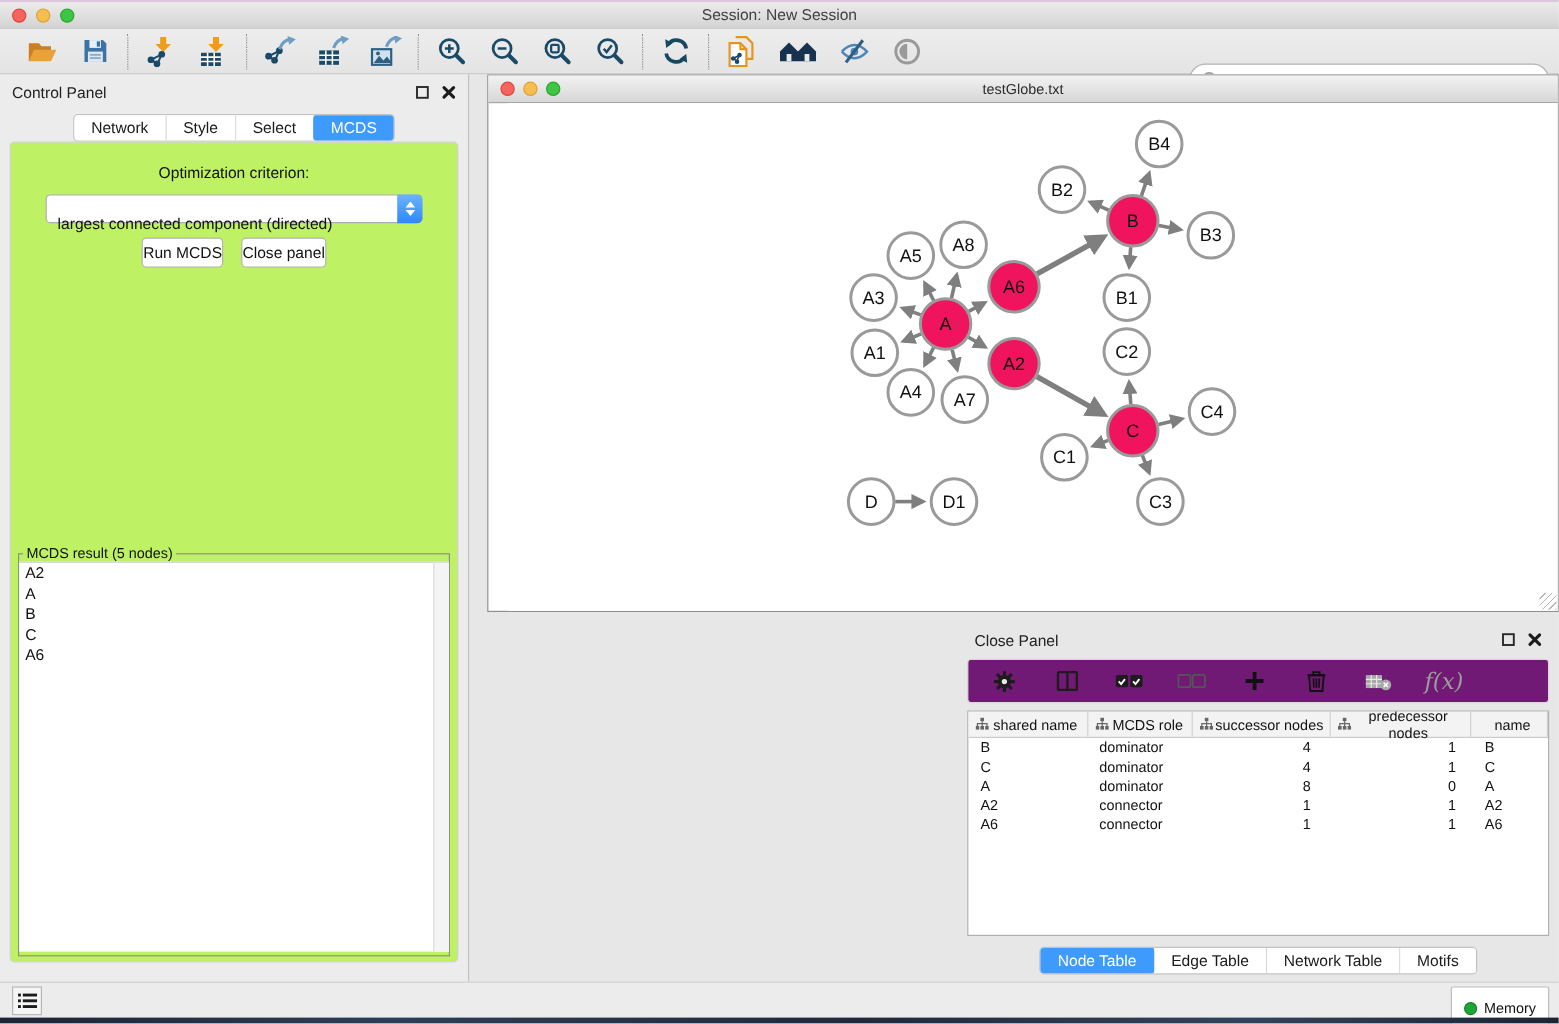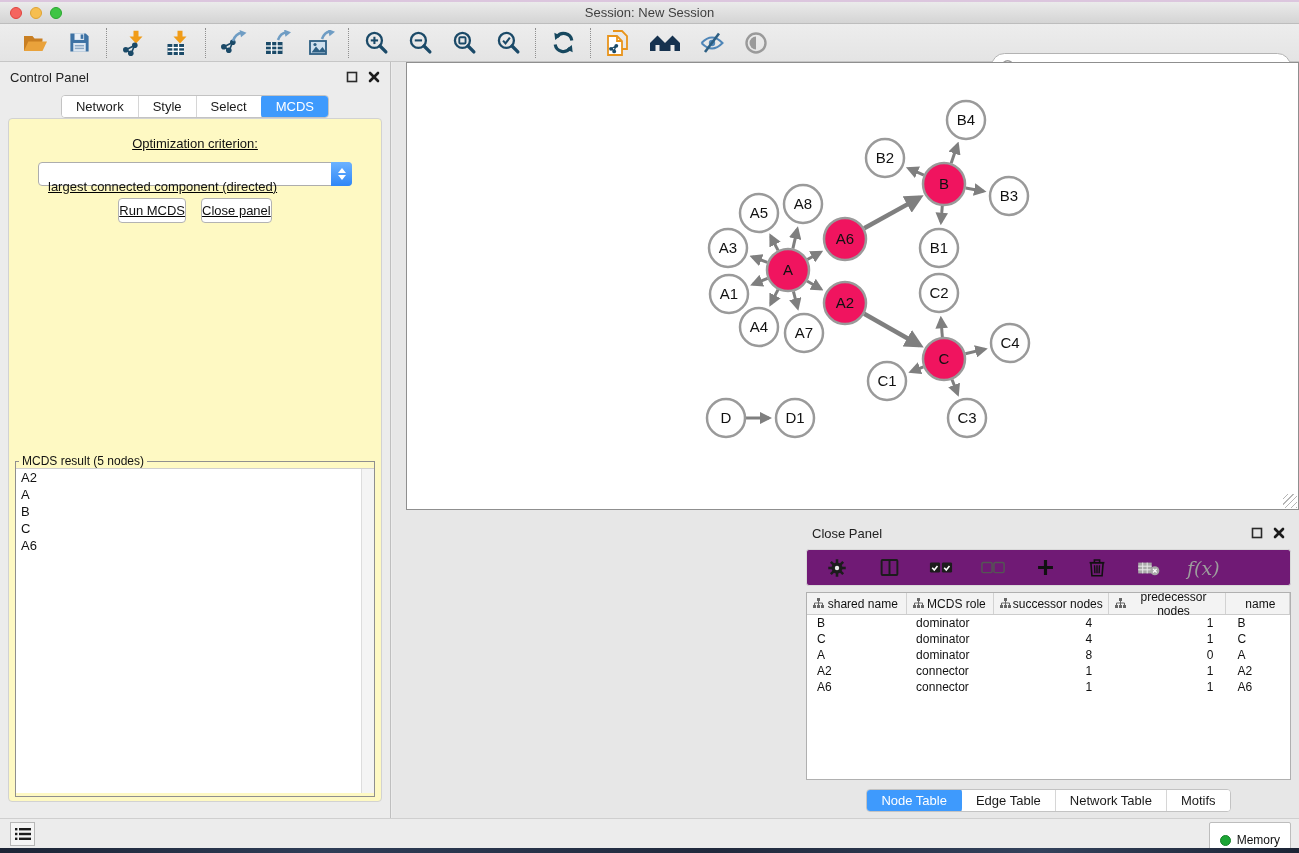--- a/index.html
+++ b/index.html
@@ -38,21 +38,21 @@
   .cp-header { height:30px; display:flex; align-items:center; padding:0 10px; }
   .cp-header .ph-title { font-size:13px; color:#222; flex:1; }
   .ph-icons { display:flex; gap:10px; align-items:center; }
   .cp-tabs { position:absolute; top:33px; left:0; right:0; display:flex; justify-content:center; }
   .seg { display:flex; background:#fff; border:1px solid #c3c3c3; border-radius:4px; overflow:hidden; }
   .seg .tab { font-size:13px; color:#1a1a1a; padding:3px 14px; border-right:1px solid #d6d6d6;
     background:#fff; cursor:default; }
   .seg .tab:last-child { border-right:none; }
   .seg .tab.sel { background:#3e9afd; color:#fff; border-radius:4px; margin:-1px; padding:4px 15px; }
   .cp-content { position:absolute; top:56px; left:8px; right:8px; bottom:16px;
-    background:#fef9c3; border:1px solid #d2d2d2; border-radius:4px;text-decoration:underline; }
+    background:#bef264; border:1px solid #d2d2d2; border-radius:4px; }
   .opt-label { text-align:center; font-size:13px; color:#111; margin-top:17px; }
   .select-box { margin:11px auto 0 auto; width:314px; height:24px; background:#fff;
     border:1px solid #adadad; border-radius:4px; display:flex; align-items:center; position:relative; }
   .select-box .sel-text { flex:1; font-size:13px; padding-left:9px; color:#111;
     white-space:nowrap; overflow:hidden;margin-top:24px; }
   .sel-stepper { width:21px; height:24px; margin:-1px; border-radius:0 4px 4px 0;
     background:linear-gradient(#6cb3ff,#2f87f7); display:flex; flex-direction:column;
     align-items:center; justify-content:center; gap:2px; }
   .chev-up { width:0; height:0; border-left:4px solid transparent; border-right:4px solid transparent; border-bottom:5px solid #fff; }
   .chev-dn { width:0; height:0; border-left:4px solid transparent; border-right:4px solid transparent; border-top:5px solid #fff; }
@@ -349,20 +349,28 @@
           <div class="result-scroll"></div>
         </div>
       </div>
     </fieldset>
   </div>
 </div>
 
 <div class="mdi">
 
   <div class="net-window">
+    <div class="net-titlebar">
+      <div class="net-lights">
+        <div class="light red"></div>
+        <div class="light yellow"></div>
+        <div class="light green"></div>
+      </div>
+      <span class="title">testGlobe.txt</span>
+    </div>
     <div class="net-canvas">
       <svg width="891" height="423" viewBox="0 0 891 423">
         <defs>
           <marker id="arrowhead" viewBox="0 0 10 10" refX="7.5" refY="5" markerWidth="4.2" markerHeight="4.2" orient="auto">
             <path d="M0 0 L10 5 L0 10 z" fill="#7f7f7f"></path>
           </marker>
         </defs>
       <line x1="355.02394063814785" y1="164.3918833232561" x2="347.78988833673435" y2="150.17322879978823" stroke="#7f7f7f" stroke-width="3" marker-end="url(#arrowhead)"></line>
           <line x1="369.8756642789573" y1="162.54707717258788" x2="374.2378513066868" y2="143.35345425057795" stroke="#7f7f7f" stroke-width="3" marker-end="url(#arrowhead)"></line>
           <line x1="344.3447210504946" y1="176.4263977185147" x2="329.41078421305184" y2="170.950620878119" stroke="#7f7f7f" stroke-width="3" marker-end="url(#arrowhead)"></line>

